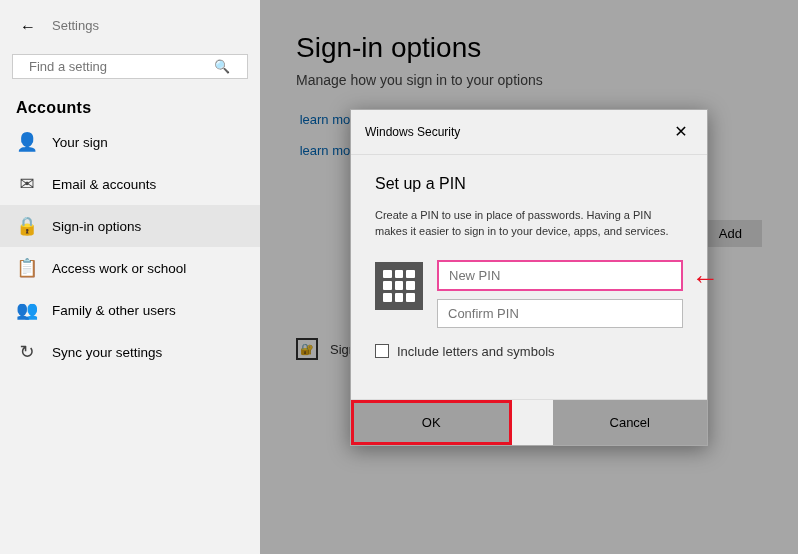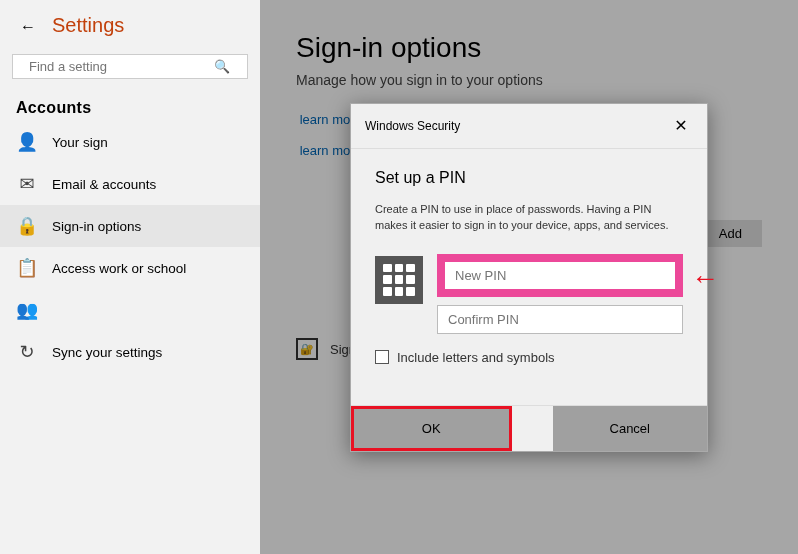--- a/index.html
+++ b/index.html
@@ -22,23 +22,23 @@
     }
     .back-btn {
       background: none;
       border: none;
       cursor: pointer;
       font-size: 16px;
       color: #000;
       padding: 4px;
     }
     .sidebar-title {
-      font-size: 20px;
+      font-size: 13px;
       font-weight: 400;
-      color: #c2410c;
+      color: #737373;
     }
     .search-box {
       margin: 4px 12px 12px 12px;
       display: flex;
       align-items: center;
       border: 1px solid #ccc;
       background: #fff;
       padding: 4px 16px;
       gap: 6px;
     }
@@ -180,21 +180,21 @@
     .pin-inputs { display: flex; flex-direction: column; gap: 8px; flex: 1; }
     .pin-input {
       width: 100%;
       padding: 6px 10px;
       border: 1px solid #bbb;
       font-size: 13px;
       outline: none;
       background: #fff;
       color: #999;
     }
-    .pin-input.active-input { border: 8px solid #ec4899; }
+    .pin-input.active-input { border: 2px solid #ec4899; }
 
     .checkbox-row {
       display: flex;
       align-items: center;
       gap: 8px;
       margin-bottom: 20px;
       font-size: 13px;
       color: #333;
     }
     .checkbox-box {
@@ -267,20 +267,21 @@
   <div class="nav-item active">
     <span class="nav-icon">🔒</span>
     <span>Sign-in options</span>
   </div>
   <div class="nav-item">
     <span class="nav-icon">📋</span>
     <span>Access work or school</span>
   </div>
   <div class="nav-item">
     <span class="nav-icon">👥</span>
+    <span>Family &amp; other users</span>
   </div>
   <div class="nav-item">
     <span class="nav-icon">↻</span>
     <span>Sync your settings</span>
   </div>
 </div>
 
 <div class="main">
   <h1 class="main-title">Sign-in options</h1>
   <p class="main-subtitle">Manage how you sign in to your options</p>

